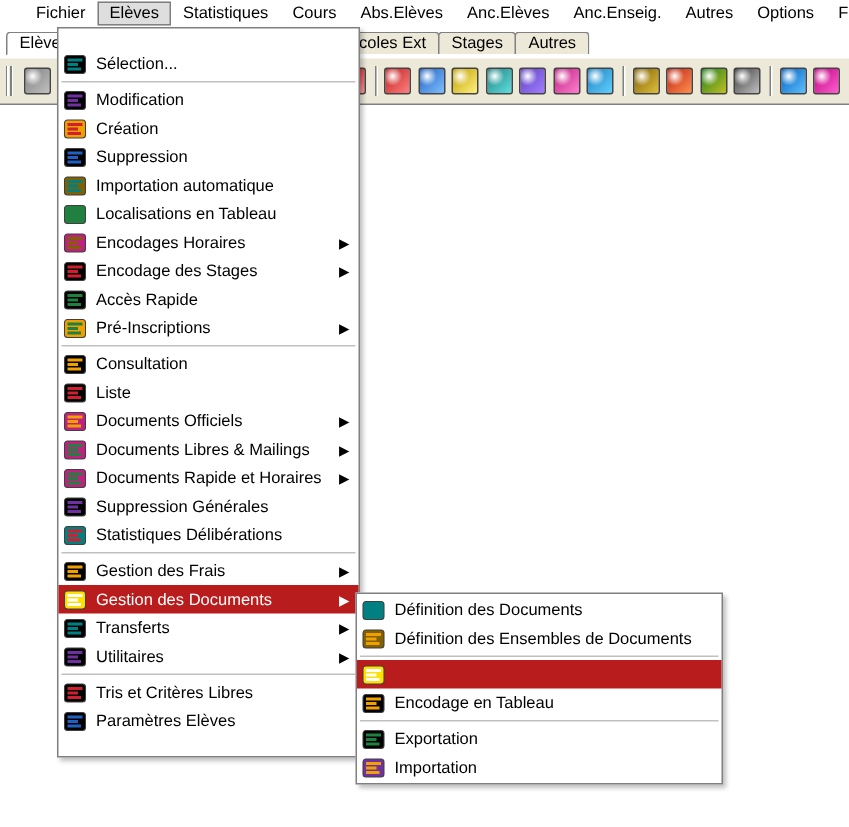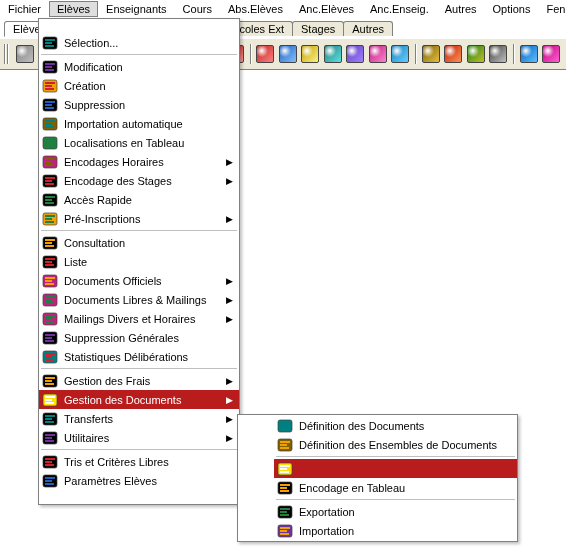--- a/index.html
+++ b/index.html
@@ -10,21 +10,21 @@
     background: #ffffff;
     width: 566px;
     height: 551px;
     overflow: hidden;
   }
   .menubar {
     display: flex;
     align-items: center;
     height: 18px;
     background: #ffffff;
-    padding: 0 0;
+    padding: 0 16px;
     gap: 0;
   }
   .menubar-item {
     padding: 1px 7px;
     cursor: default;
     border: 1px solid transparent;
     white-space: nowrap;
   }
   .menubar-item.active {
     background: #dedede;
@@ -149,21 +149,21 @@
     padding: 1px 0;
   }
   .submenu .mi { height: 19px; }
 </style>
 </head>
 <body>
 
 <div class="menubar" id="menubar">
     <div class="menubar-item"><span>Fichier</span></div>
     <div class="menubar-item active"><span>Elèves</span></div>
-    <div class="menubar-item"><span>Enseignants</span></div>
+    <div class="menubar-item"><span>Statistiques</span></div>
     <div class="menubar-item"><span>Cours</span></div>
     <div class="menubar-item"><span>Abs.Elèves</span></div>
     <div class="menubar-item"><span>Anc.Elèves</span></div>
     <div class="menubar-item"><span>Anc.Enseig.</span></div>
     <div class="menubar-item"><span>Autres</span></div>
     <div class="menubar-item"><span>Options</span></div>
     <div class="menubar-item"><span>Fenêtre</span></div>
   </div>
 
 <div class="tabrow" id="tabrow">
@@ -417,21 +417,21 @@
     </div>
     <div class="mi">
       <span class="micon">
         <svg viewBox="0 0 16 16">
     <rect x="1" y="2" width="14" height="12" rx="2" fill="#c02080" stroke="#404040" stroke-width="0.7"></rect>
     <rect x="3" y="4" width="10" height="2" fill="#208040"></rect>
     <rect x="3" y="7" width="7" height="2" fill="#208040"></rect>
     <rect x="3" y="10" width="9" height="2" fill="#208040"></rect>
   </svg>
       </span>
-      <span class="label">Mailings Divers et Horaires</span>
+      <span class="label">Documents Rapide et Horaires</span>
       <span class="arrow">▶</span>
     </div>
     <div class="mi">
       <span class="micon">
         <svg viewBox="0 0 16 16">
     <rect x="1" y="2" width="14" height="12" rx="2" fill="undefined" stroke="#404040" stroke-width="0.7"></rect>
     <rect x="3" y="4" width="10" height="2" fill="#7030a0"></rect>
     <rect x="3" y="7" width="7" height="2" fill="#7030a0"></rect>
     <rect x="3" y="10" width="9" height="2" fill="#7030a0"></rect>
   </svg>
@@ -516,21 +516,21 @@
     <rect x="1" y="2" width="14" height="12" rx="2" fill="undefined" stroke="#404040" stroke-width="0.7"></rect>
     <rect x="3" y="4" width="10" height="2" fill="#2060c0"></rect>
     <rect x="3" y="7" width="7" height="2" fill="#2060c0"></rect>
     <rect x="3" y="10" width="9" height="2" fill="#2060c0"></rect>
   </svg>
       </span>
       <span class="label">Paramètres Elèves</span>
     </div>
   </div>
 
-<div class="submenu dropdown" style="left:237px; top:414px; width:243px;padding-left:36px;" id="submenu">
+<div class="submenu dropdown" style="left:237px; top:395px; width:243px;" id="submenu">
     <div class="mi">
       <span class="micon">
         <svg viewBox="0 0 16 16">
     <rect x="1" y="2" width="14" height="12" rx="2" fill="#008080" stroke="#404040" stroke-width="0.7"></rect>
     <rect x="3" y="4" width="10" height="2" fill="#008080"></rect>
     <rect x="3" y="7" width="7" height="2" fill="#008080"></rect>
     <rect x="3" y="10" width="9" height="2" fill="#008080"></rect>
   </svg>
       </span>
       <span class="label">Définition des Documents</span>

